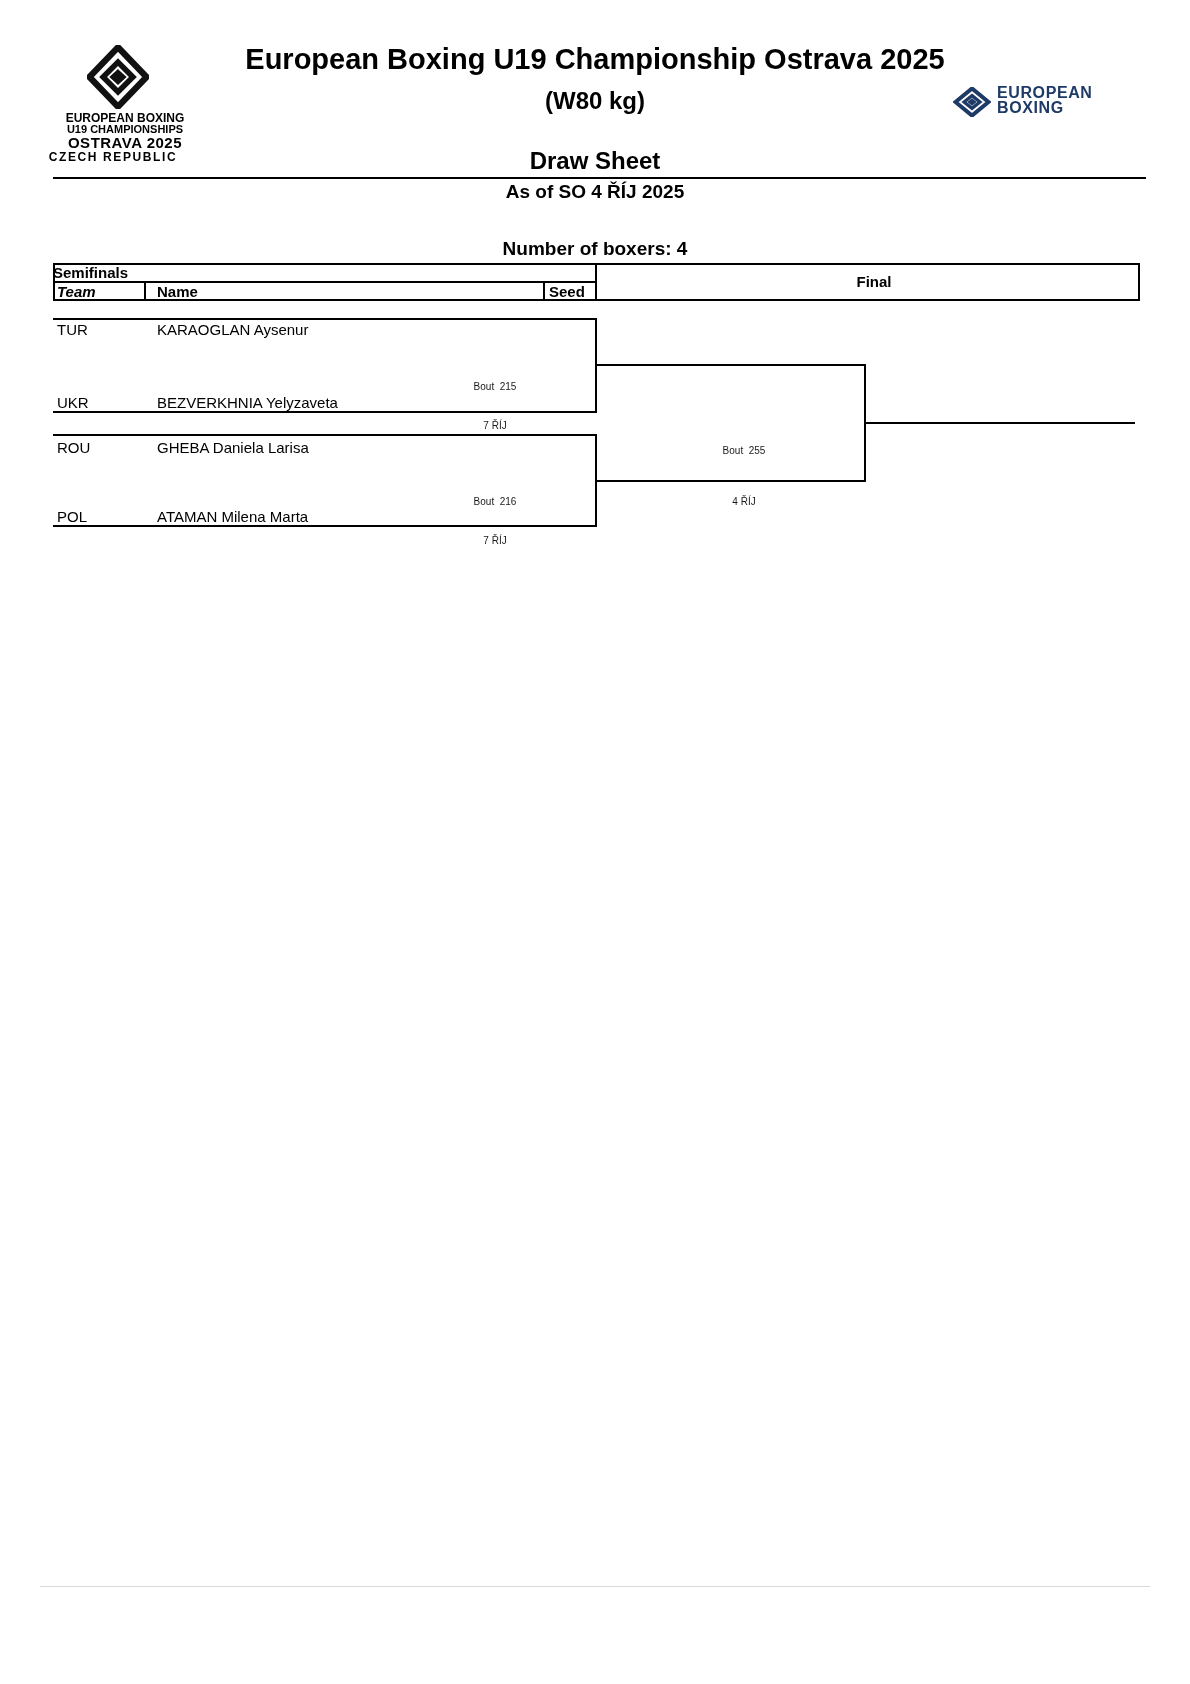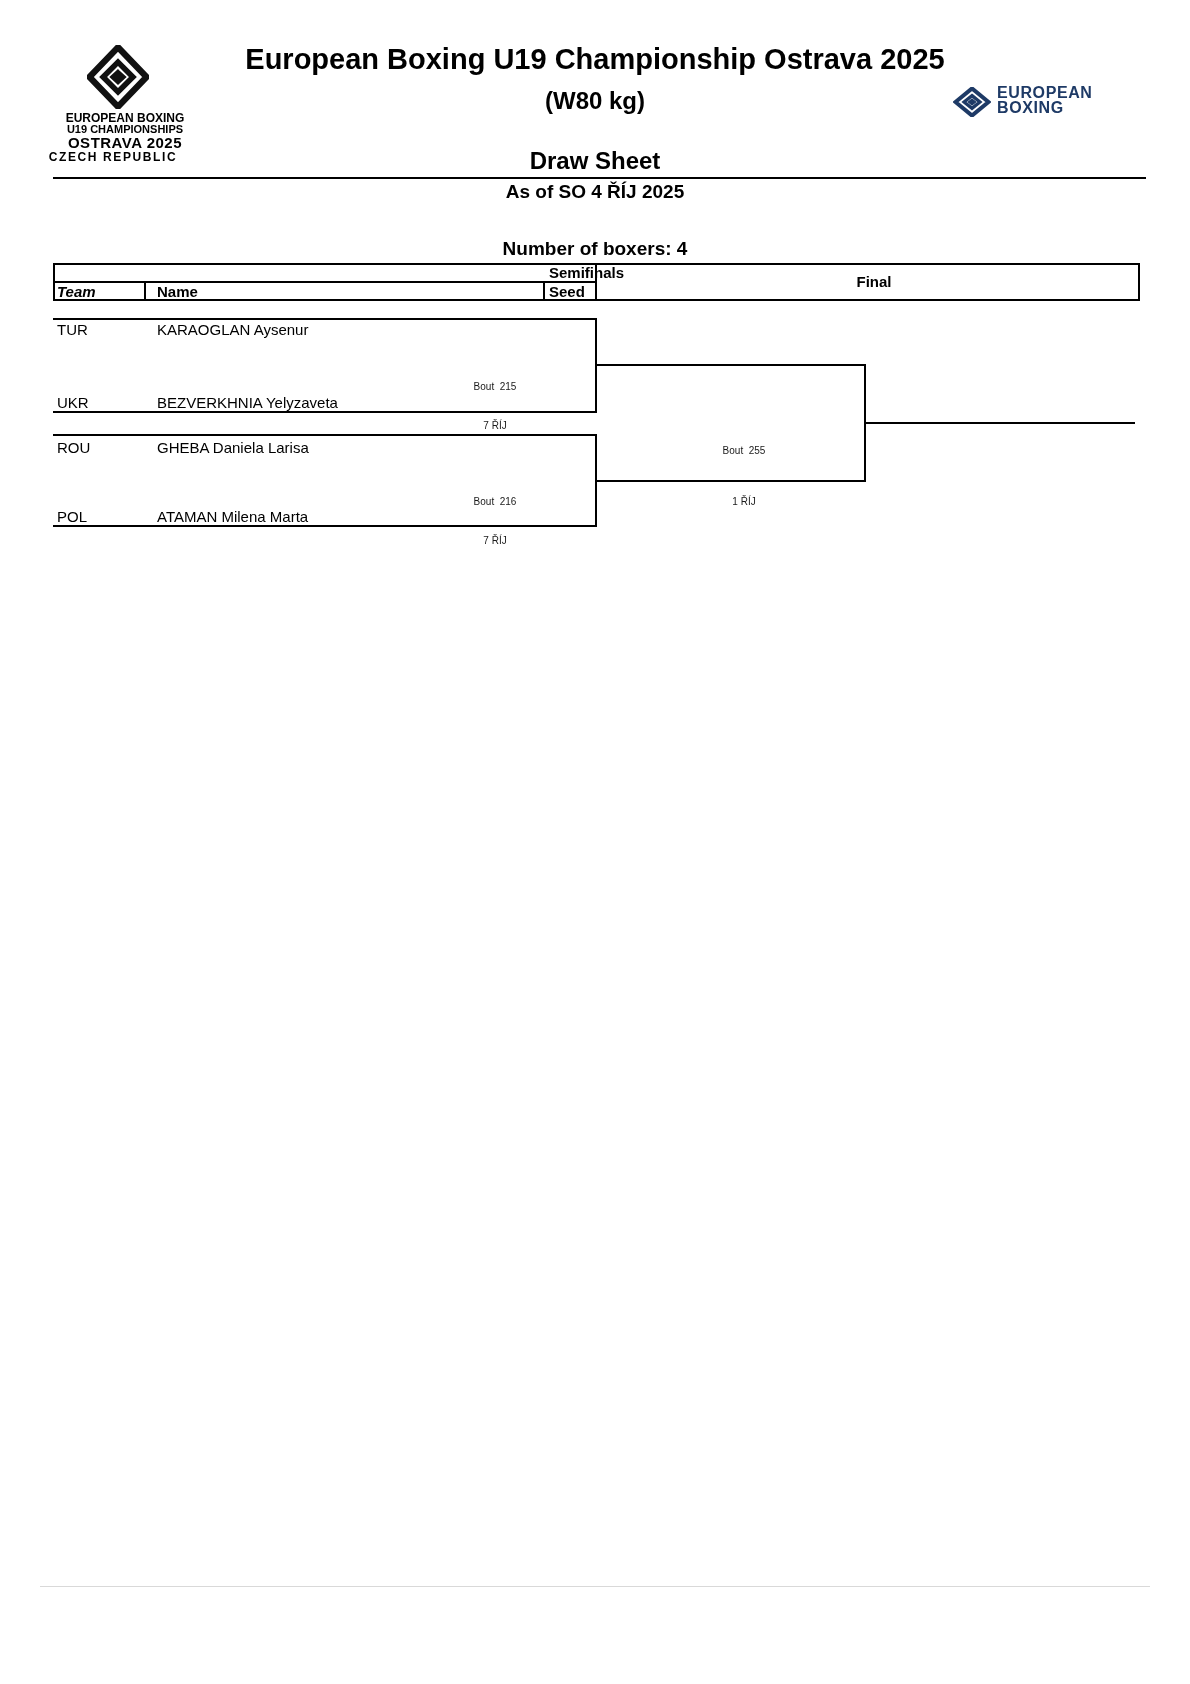--- a/index.html
+++ b/index.html
@@ -57,21 +57,21 @@
 
   <div class="hline" style="left:53px;top:263px;width:1087px;"></div>
   <div class="hline" style="left:53px;top:299px;width:1087px;"></div>
   <div class="vline" style="left:53px;top:263px;height:38px;"></div>
   <div class="vline" style="left:1138px;top:263px;height:38px;"></div>
   <div class="hline" style="left:53px;top:281px;width:544px;"></div>
   <div class="vline" style="left:595px;top:263px;height:38px;"></div>
   <div class="vline" style="left:144px;top:281px;height:20px;"></div>
   <div class="vline" style="left:543px;top:281px;height:20px;"></div>
 
-  <div class="abs t15b" style="left:53px;top:265px;width:571px;text-align:right;border-radius:6px;">Semifinals</div>
+  <div class="abs t15b" style="left:53px;top:265px;width:571px;text-align:left;border-radius:6px;">Semifinals</div>
   <div class="abs t15b" style="left:597px;top:274px;width:554px;text-align:center;">Final</div>
   <div class="abs t15b" style="left:57px;top:284px;font-style:italic;">Team</div>
   <div class="abs t15b" style="left:157px;top:284px;">Name</div>
   <div class="abs t15b" style="left:549px;top:284px;">Seed</div>
 
   <div class="hline" style="left:53px;top:318px;width:544px;"></div>
   <div class="hline" style="left:53px;top:411px;width:544px;"></div>
   <div class="vline" style="left:595px;top:318px;height:95px;"></div>
   <div class="abs t15" style="left:57px;top:322px;">TUR</div>
   <div class="abs t15" style="left:157px;top:322px;">KARAOGLAN Aysenur</div>
@@ -93,18 +93,18 @@
     <div>Bout  216</div>
     <div>7 ŘÍJ</div>
   </div>
 
   <div class="hline" style="left:595px;top:364px;width:271px;"></div>
   <div class="hline" style="left:595px;top:480px;width:271px;"></div>
   <div class="vline" style="left:864px;top:364px;height:118px;"></div>
   <div class="hline" style="left:864px;top:422px;width:271px;"></div>
   <div class="ctr boutlbl wide" style="left:730px;top:408px;">
     <div>Bout  255</div>
-    <div>1 ŘÍJ</div>
+    <div>4 ŘÍJ</div>
   </div>
 
   <div class="footer-rule" style="left:40px;top:1586px;width:1110px;"></div>
 
 </div>
 
 </body></html>

